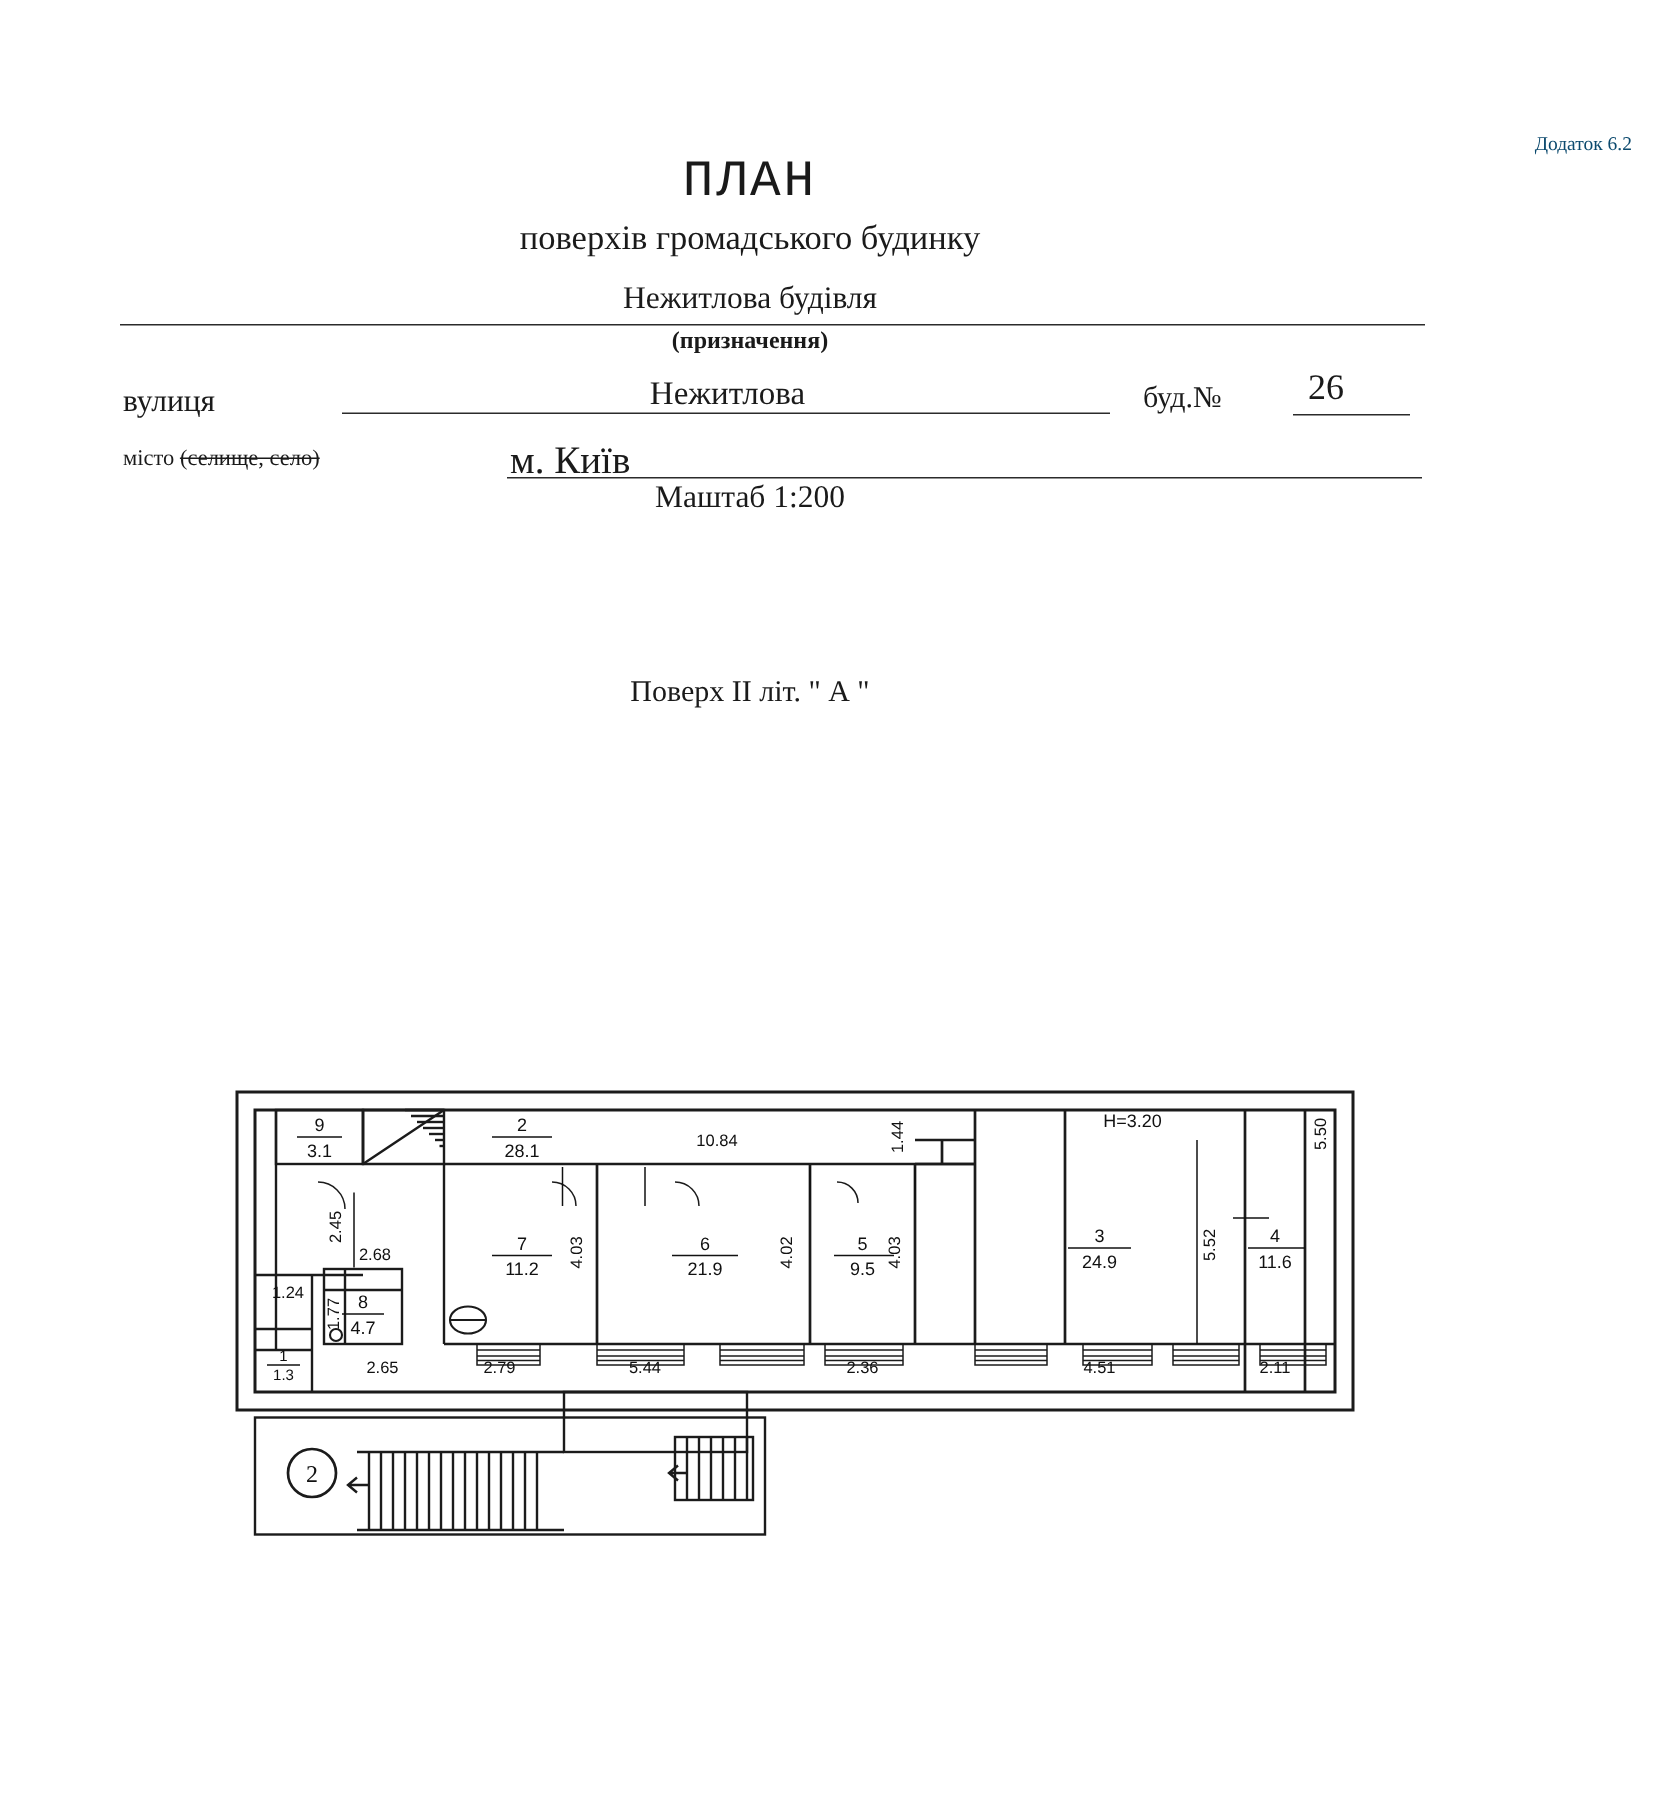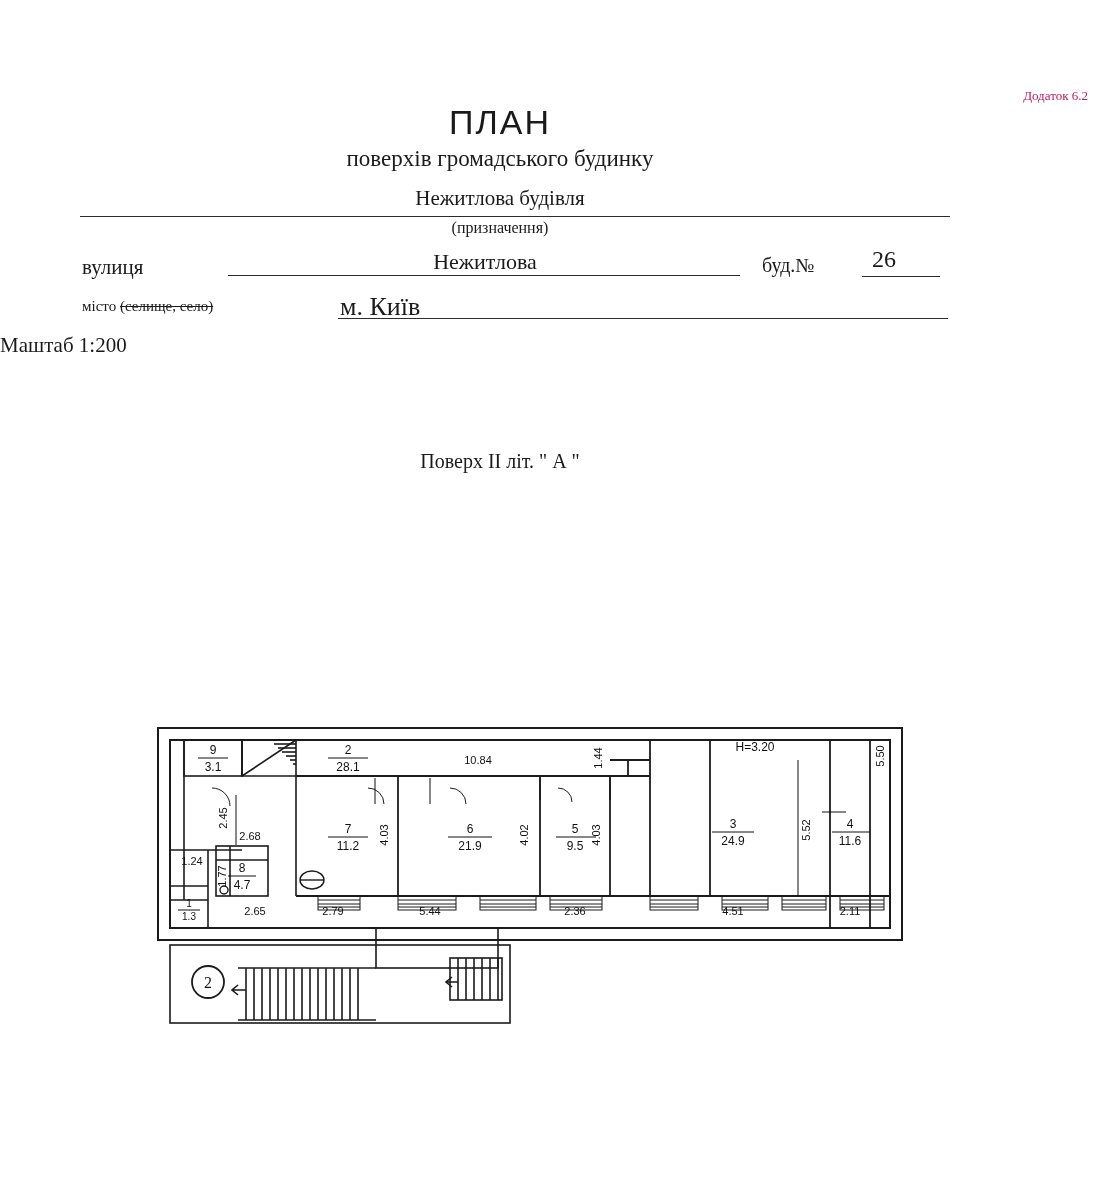--- a/index.html
+++ b/index.html
@@ -15,33 +15,33 @@
     color: #1a1a1a;
     overflow: hidden;
   }
 
   
   #appendix-label {
     position: absolute;
     top: 88px;
     right: 22px;
     font-size: 13px;
-    color: #be185d;
+    color: #0c4a6e;
     font-family: "Liberation Serif", serif;
   }
 
   #title-main {
     position: absolute;
     top: 103px;
     left: 0;
     width: 1000px;
     text-align: center;
     font-size: 34px;
     letter-spacing: 2px;
-    font-family: Liberation Sans, sans-serif;
+    font-family: Liberation Mono, monospace;
   }
   #title-sub {
     position: absolute;
     top: 146px;
     left: 0;
     width: 1000px;
     text-align: center;
     font-size: 23px;
   }
   #purpose-value {
@@ -58,20 +58,21 @@
     background: #2b2b2b;
   }
   #rule-purpose { top: 216px; left: 80px; width: 870px; }
   #purpose-caption {
     position: absolute;
     top: 219px;
     left: 0;
     width: 1000px;
     text-align: center;
     font-size: 16px;
+    font-weight: bold;
   }
 
   #street-label {
     position: absolute;
     top: 255px;
     left: 82px;
     font-size: 21px;
   }
   #street-value {
     position: absolute;
@@ -110,23 +111,24 @@
     top: 292px;
     left: 340px;
     width: 400px;
     text-align: left;
     font-size: 26px;
   }
   #rule-city { top: 318px; left: 338px; width: 610px; }
 
   #scale-line {
     position: absolute;
-    top: 333px;
-    left: 0;
-    width: 1000px;
+    top: 319px;
+    left: 0;
+    width: 1000px;
+    text-align: center;
     font-size: 21px;
   }
 
   #floor-line {
     position: absolute;
     top: 450px;
     left: 0;
     width: 1000px;
     text-align: center;
     font-size: 20px;

